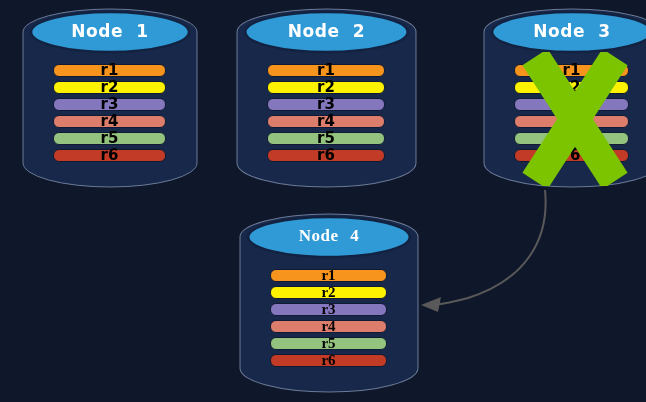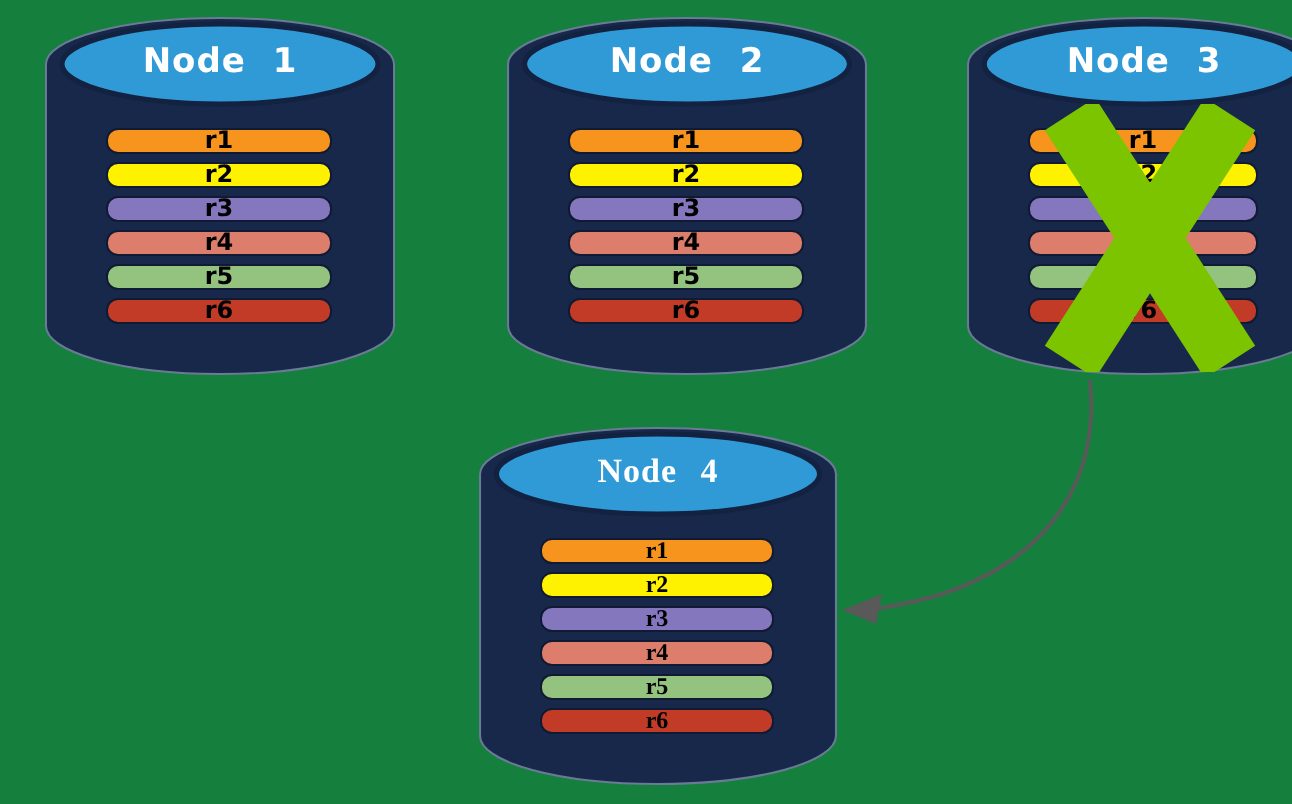--- a/index.html
+++ b/index.html
@@ -5,28 +5,28 @@
   html, body {
     margin: 0;
     padding: 0;
     background: #ffffff;
     font-family: "DejaVu Sans", "Liberation Sans", sans-serif;
   }
   .canvas {
     position: relative;
     width: 646px;
     height: 402px;
-    background: #15803d;
+    background: #0f172a;
     overflow: hidden;
   }
   .node {
     position: absolute;
   }
   .node.n1 { left: 22px;  top: 8px;   width: 176px; height: 180px; }
-  .node.n2 { left: 253px; top: 8px;   width: 141px; height: 180px; padding-left: 40px; }
+  .node.n2 { left: 236px; top: 8px;   width: 141px; height: 180px; padding-left: 40px; }
   .node.n3 { left: 468px; top: 8px;   width: 178px; height: 180px; margin-left: 15px; }
   .node.n4 { left: 239px; top: 213px; width: 180px; height: 180px; font-family: Liberation Serif, serif; }
   .cyl-svg {
     position: absolute;
     left: 0; top: 0;
     width: 100%; height: 100%;
     display: block;
   }
   .node-title {
     position: absolute;
@@ -48,21 +48,21 @@
     gap: 4px;
   }
   .bar {
     height: 13px;
     box-sizing: border-box;
     border: 1px solid #101a33;
     border-radius: 6px;
     display: flex;
     align-items: center;
     justify-content: center;
-    font-size: 12px;
+    font-size: 15px;
     font-weight: bold;
     color: #000000;
     line-height: 11px;
   }
   .cross-overlay {
     position: absolute;
     left: 34px; top: 44px;
     width: 116px; height: 134px;
   }
   .arrow-overlay {

